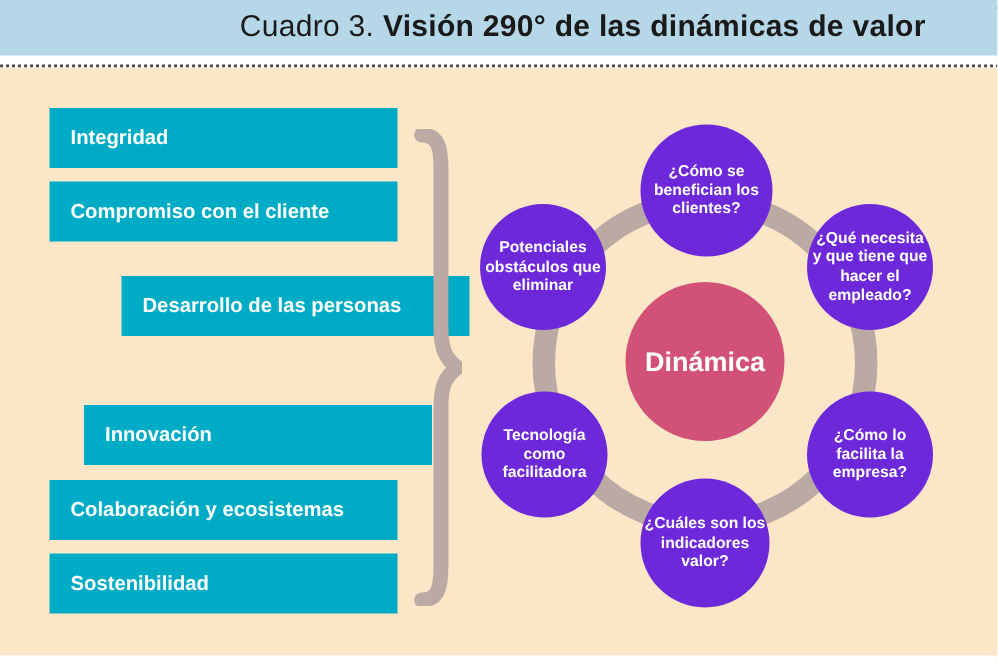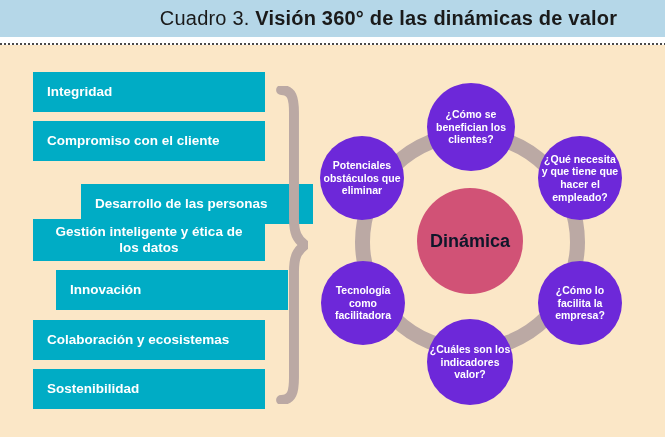--- a/index.html
+++ b/index.html
@@ -54,50 +54,47 @@
   .n-top{left:427px;top:83px;width:88px;height:88px;}
   .n-tr{left:538px;top:136px;width:84px;height:84px;}
   .n-br{left:538px;top:261px;width:84px;height:84px;}
   .n-bottom{left:427px;top:319px;width:86px;height:86px;}
   .n-bl{left:321px;top:261px;width:84px;height:84px;}
   .n-tl{left:320px;top:136px;width:84px;height:84px;}
   .hub{
     position:absolute;left:417px;top:188px;width:106px;height:106px;
     border-radius:50%;background:#d15276;
     display:flex;align-items:center;justify-content:center;
-    color:#0f172a;font-weight:bold;font-size:18px;
+    color:#ffffff;font-weight:bold;font-size:18px;
   }
 </style>
 </head>
 <body>
 
 <div class="page">
 
   <div class="dash-line" style="top:4px"></div>
   <div class="title-bar">
     <div class="title-text">
       <span>Cuadro 3.</span>
-      <span class="bold">Visión 360° de las dinámicas de valor</span>
+      <span class="bold">Visión 290° de las dinámicas de valor</span>
     </div>
   </div>
   <div class="dash-line" style="top:43px"></div>
 
   <div class="canvas"></div>
 
   <div class="pillar p0">
     <span>Integridad</span>
   </div>
   <div class="pillar p1">
     <span>Compromiso con el cliente</span>
   </div>
   <div class="pillar p2">
     <span>Desarrollo de las personas</span>
-  </div>
-  <div class="pillar p3">
-    <span>Gestión inteligente y ética de los datos</span>
   </div>
   <div class="pillar p4">
     <span>Innovación</span>
   </div>
   <div class="pillar p5">
     <span>Colaboración y ecosistemas</span>
   </div>
   <div class="pillar p6">
     <span>Sostenibilidad</span>
   </div>

